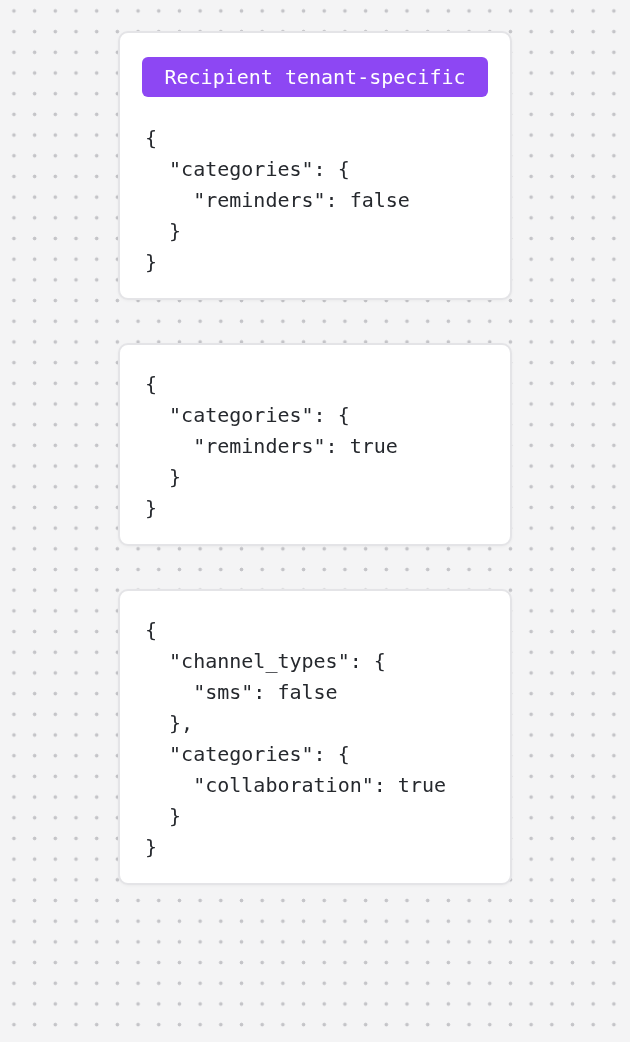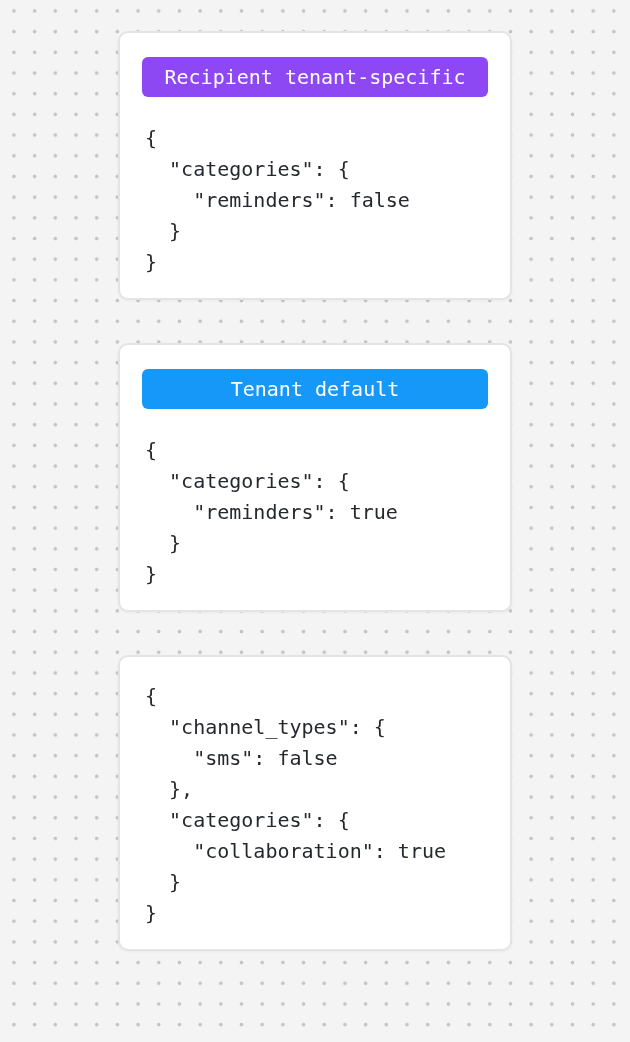--- a/index.html
+++ b/index.html
@@ -65,21 +65,20 @@
   <div class="card">
     <div class="badge" style="background-color: rgb(141, 71, 243);">Recipient tenant-specific</div>
     <pre class="code">{
   "categories": {
     "reminders": false
   }
 }</pre>
   </div>
 
   <div class="card">
-    <div class="badge" style="background-color: rgb(21, 152, 247);">Tenant default</div>
     <pre class="code">{
   "categories": {
     "reminders": true
   }
 }</pre>
   </div>
 
   <div class="card">
     <pre class="code">{
   "channel_types": {

